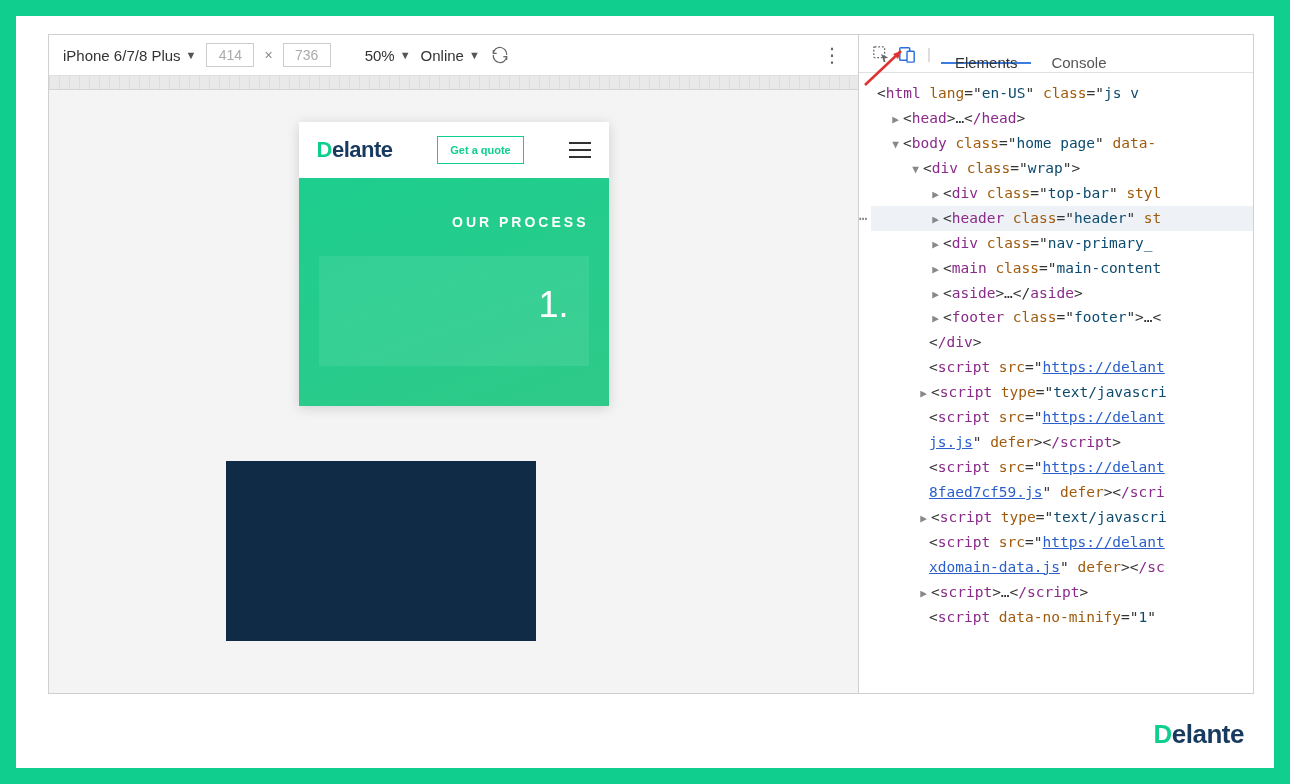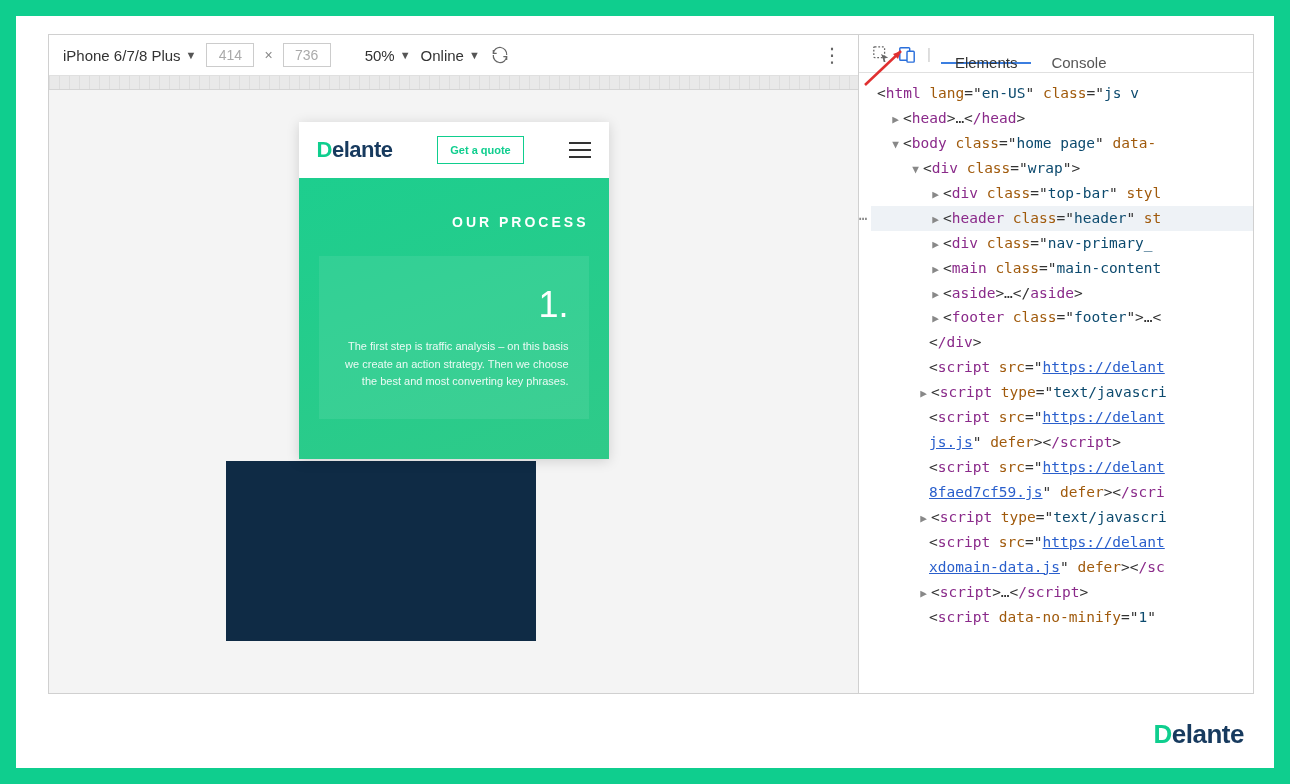--- a/index.html
+++ b/index.html
@@ -99,21 +99,20 @@
             <span class="hamburger">
                 <span></span>
                 <span></span>
                 <span></span>
               </span>
           </div>
           <div class="process">
             <h3>OUR PROCESS</h3>
             <div class="card">
               <div class="num">1.</div>
-              <div class="desc">The first step is traffic analysis – on this basis we create an action strategy. Then we choose the best and most converting key phrases.</div>
             </div>
           </div>
         </div>
       </div>
     </div>
 
     <div class="right-pane">
       <div class="dev-toolbar">
         <svg class="arrow-annot" width="60" height="42" viewBox="0 0 60 42">
             <path d="M2 40 L38 6" stroke="#e03030" stroke-width="2.5" fill="none"></path>

